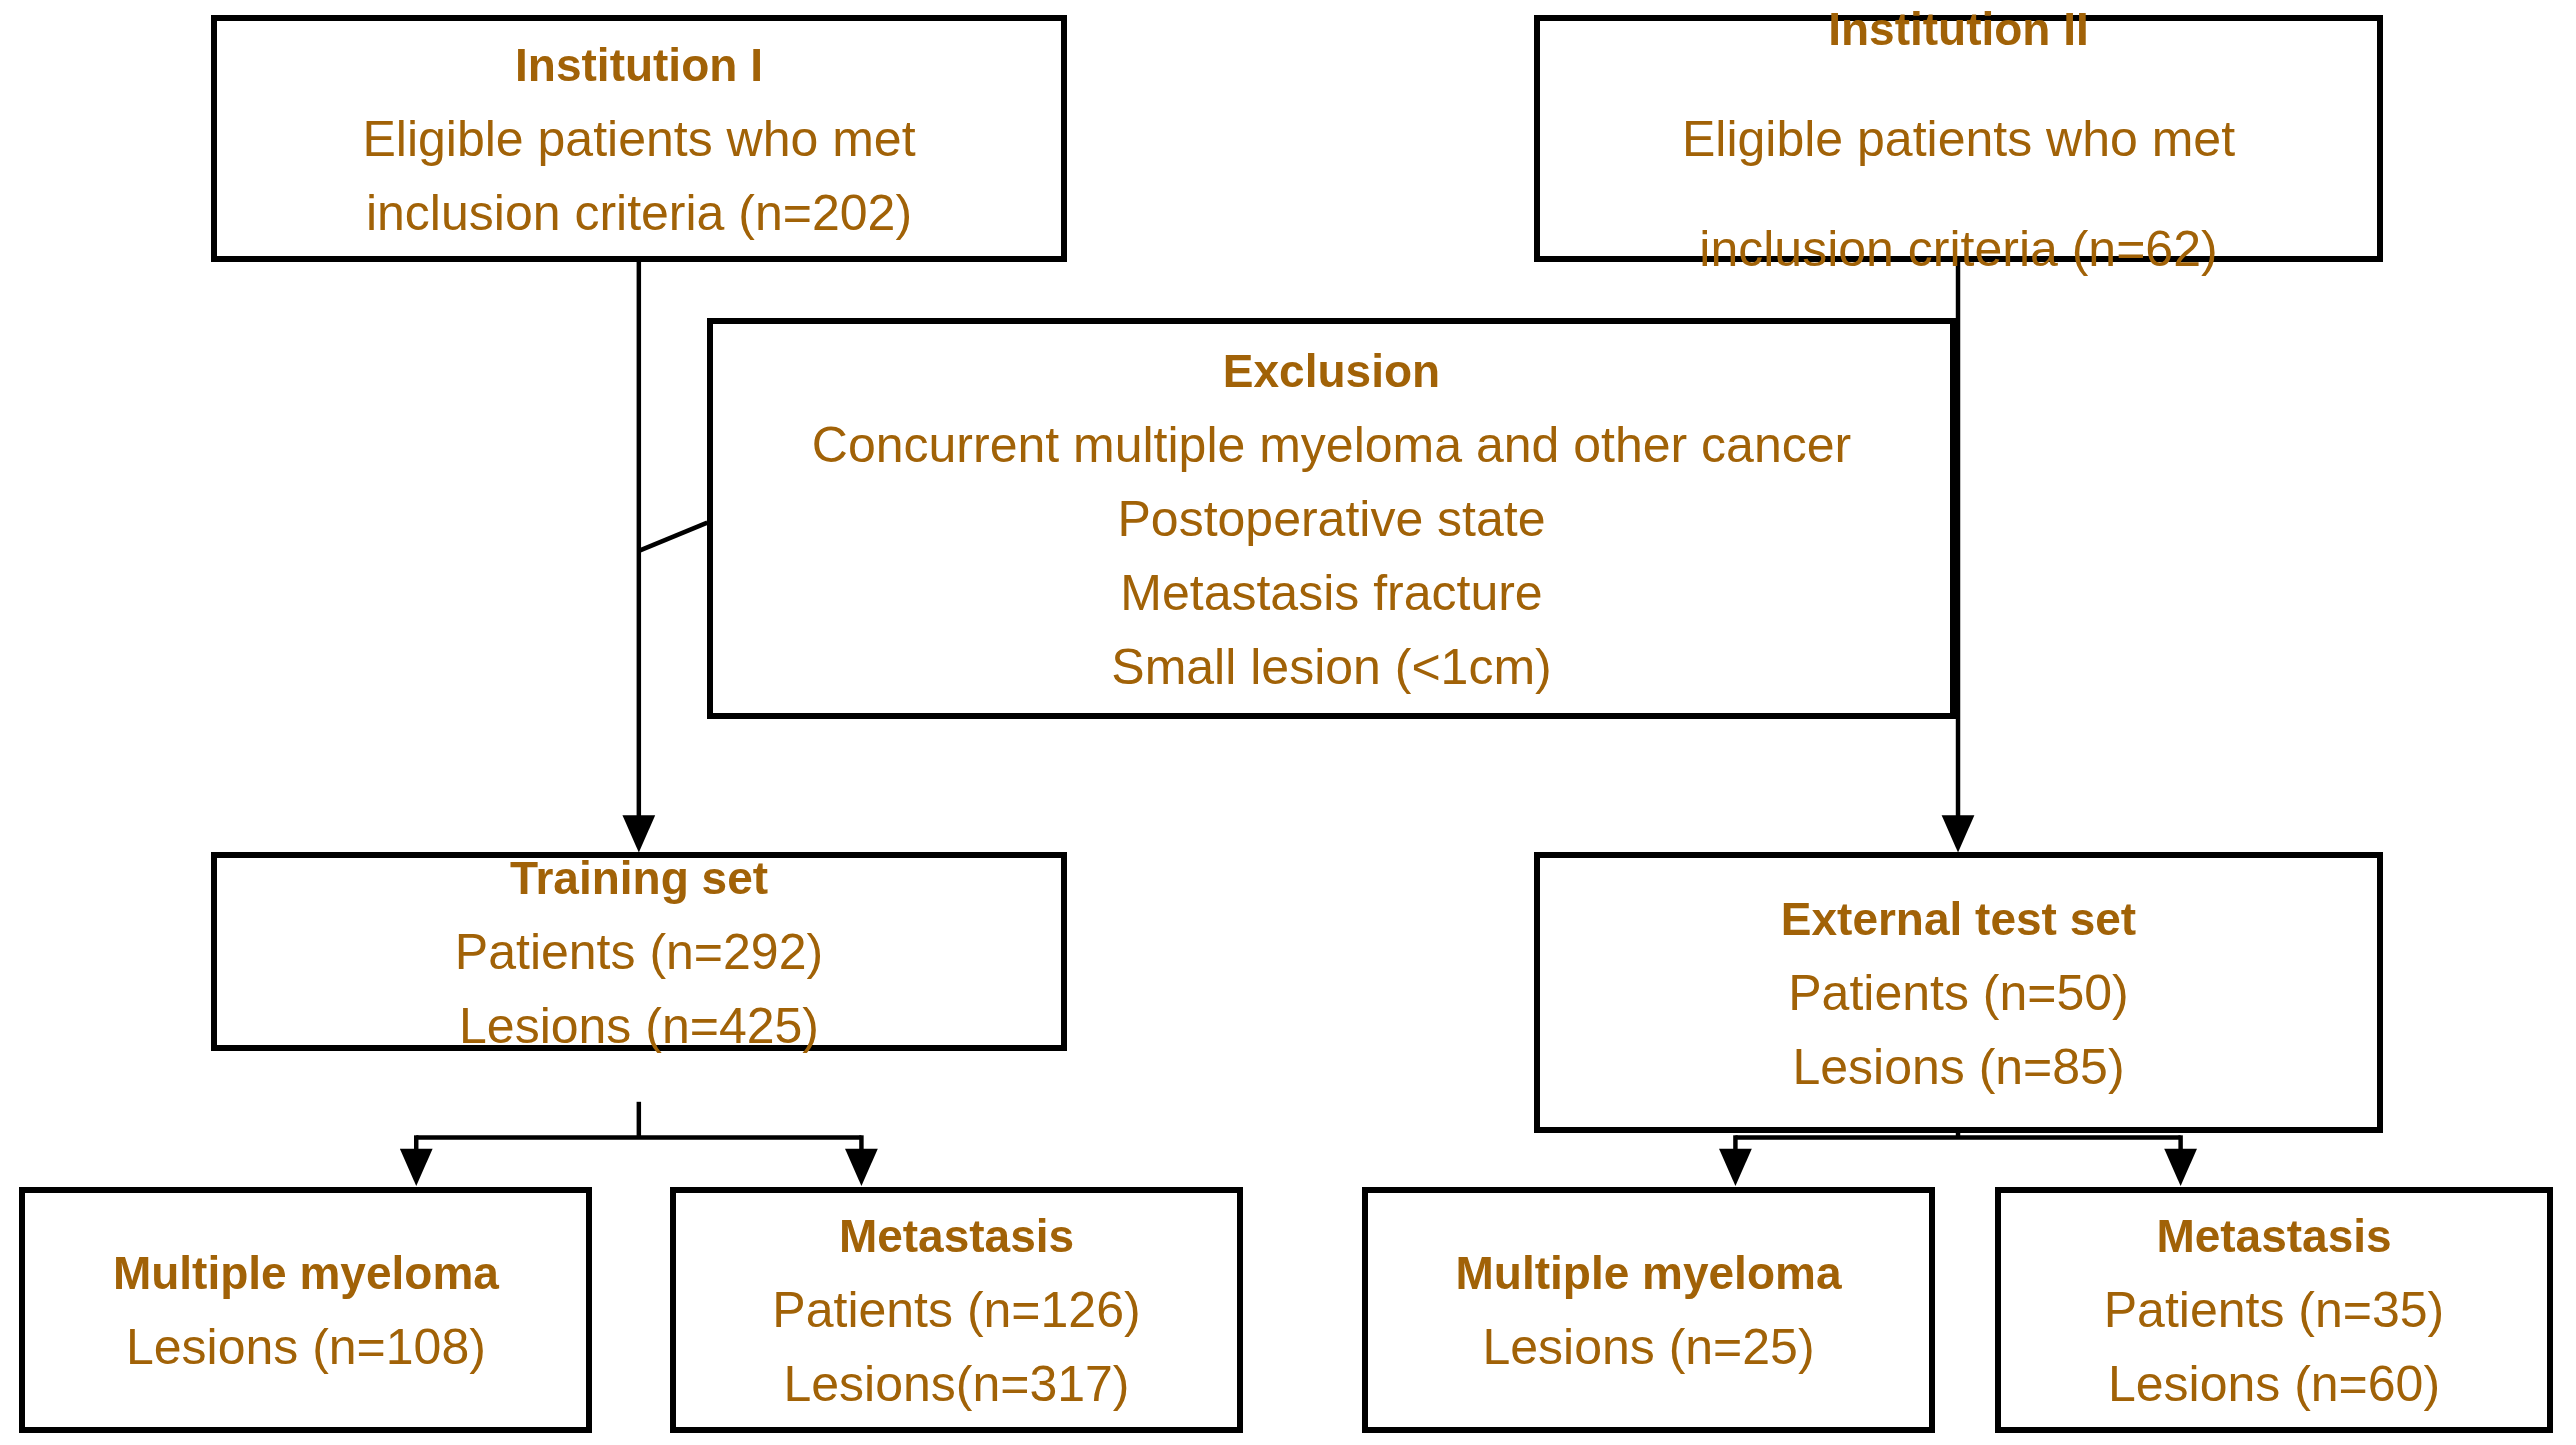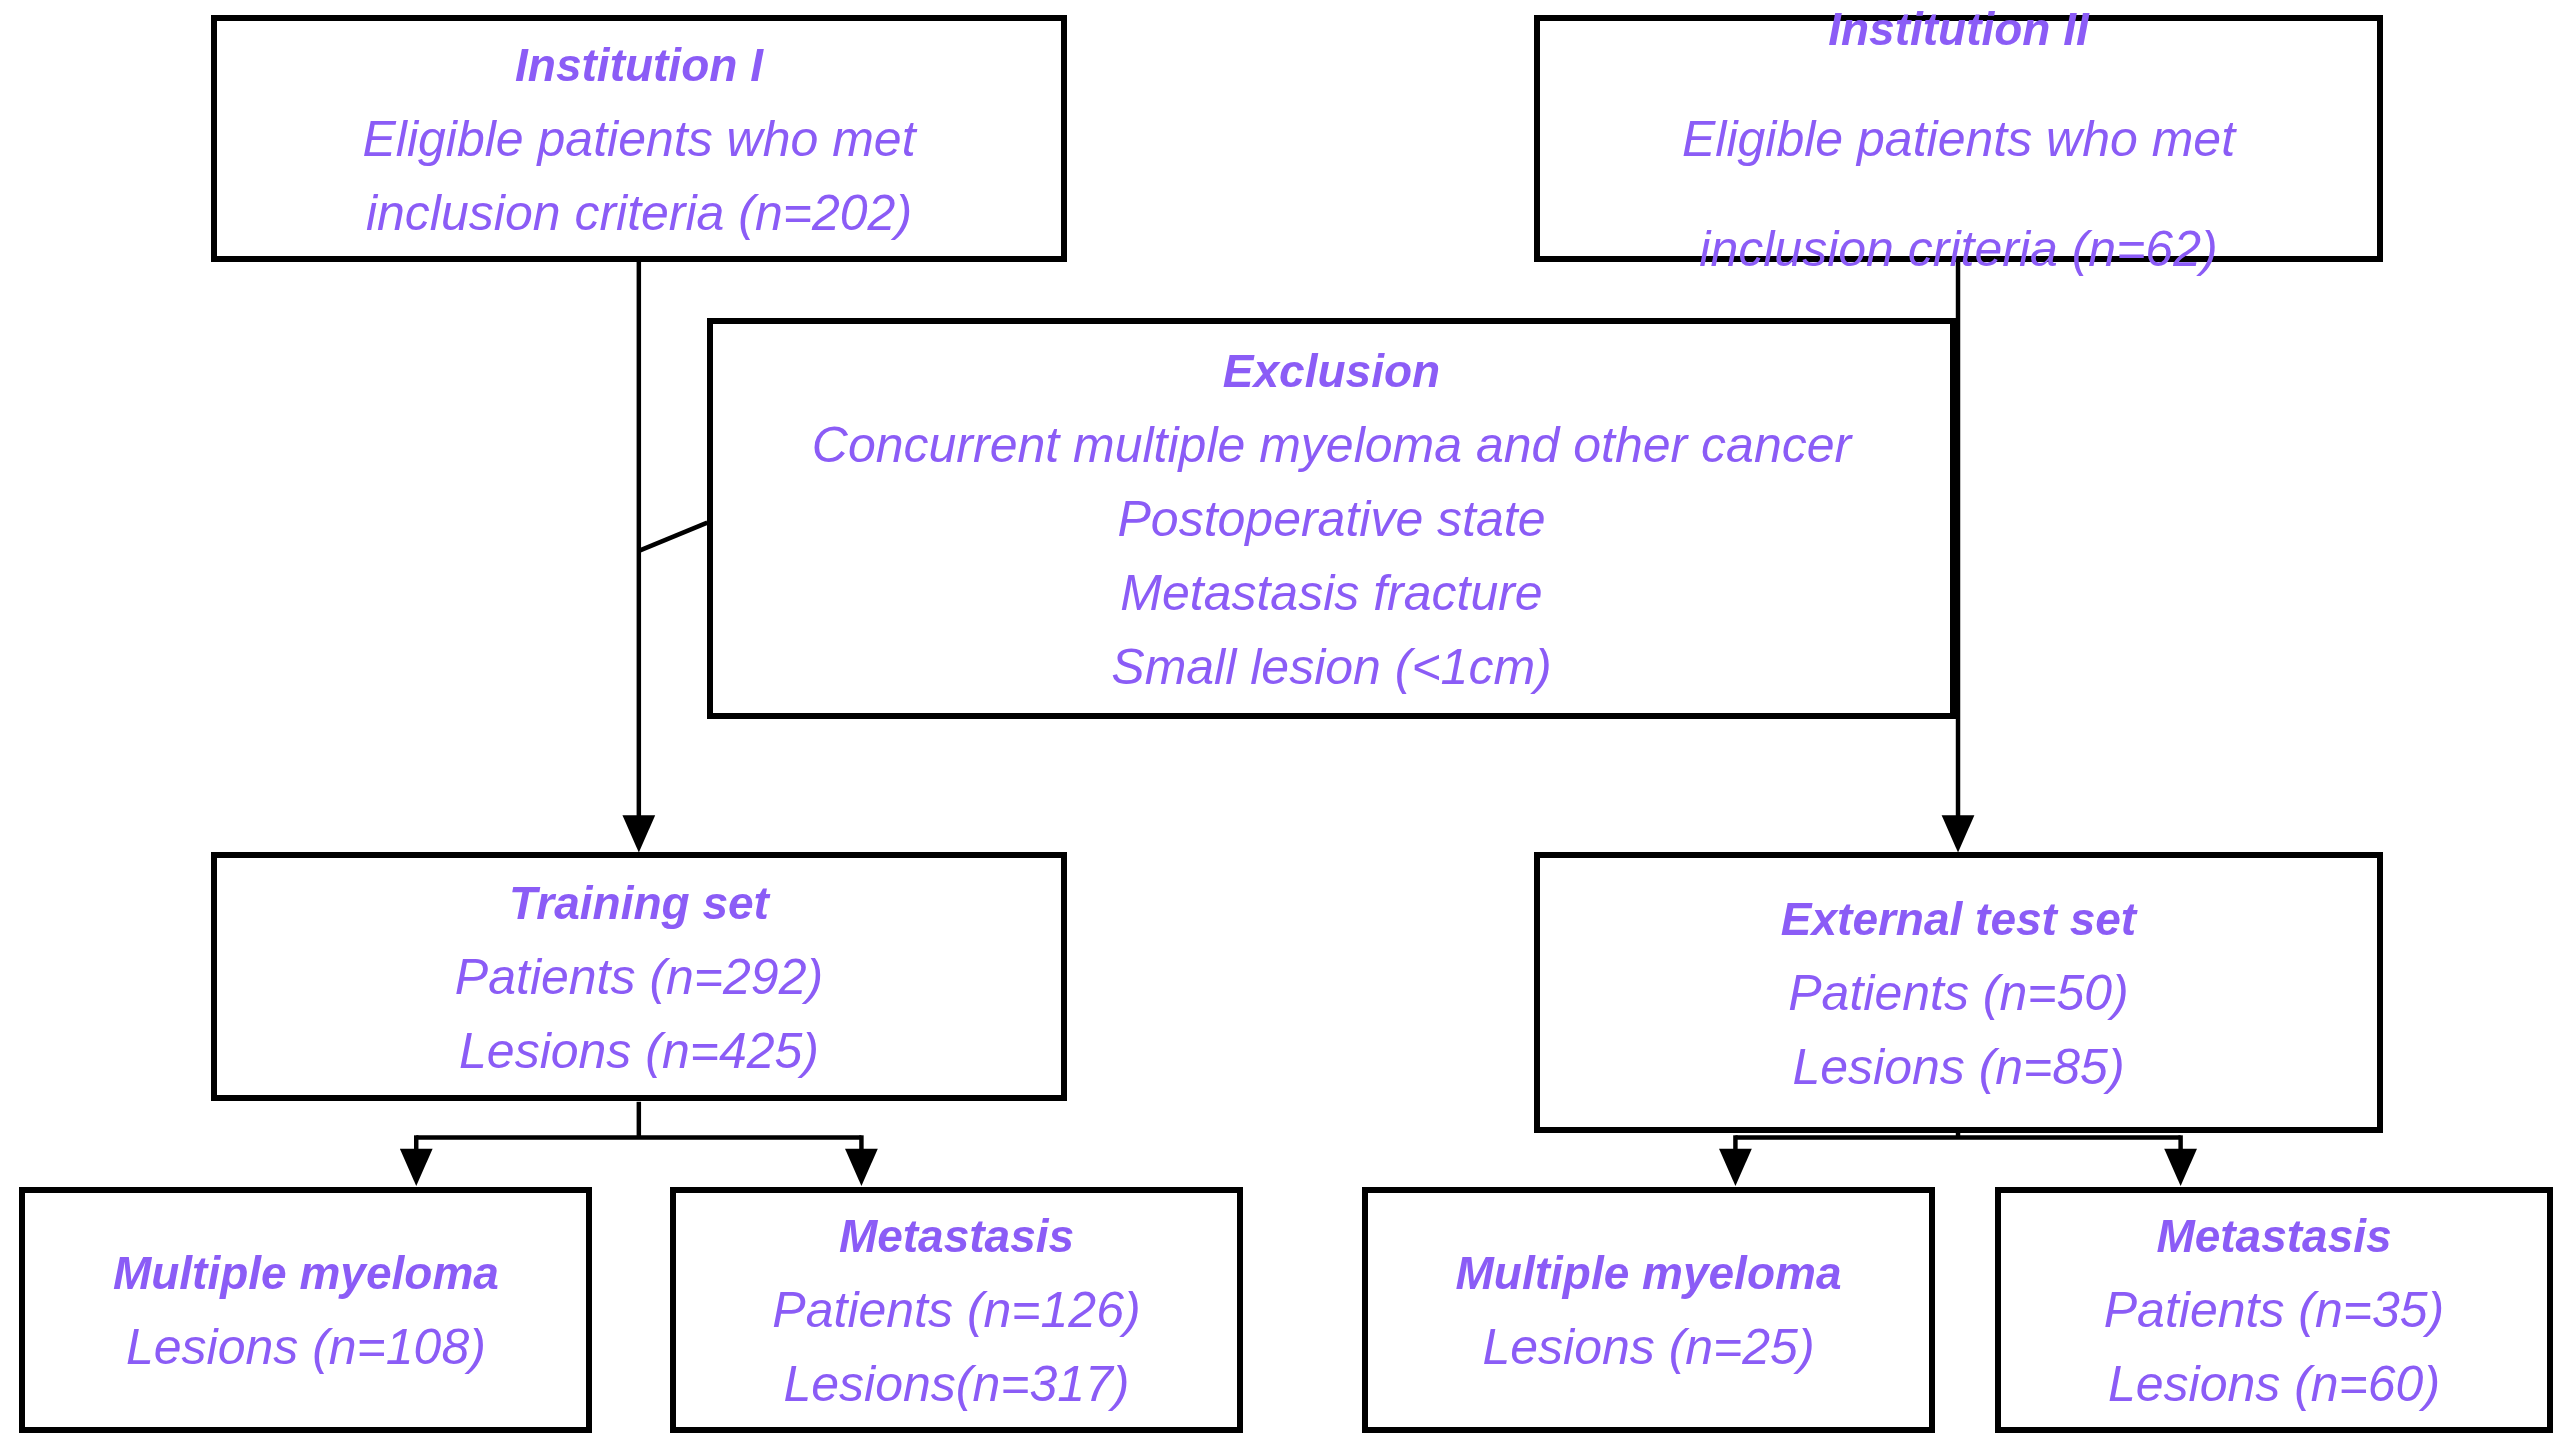--- a/index.html
+++ b/index.html
@@ -6,22 +6,21 @@
     margin: 0;
     padding: 0;
     background: #ffffff;
   }
   #stage {
     position: relative;
     width: 2576px;
     height: 1445px;
     background: #ffffff;
     font-family: "Liberation Sans", "DejaVu Sans", sans-serif;
-    color: #8b5cf6;
-    font-style: italic;
+    color: #a16207;
   }
   #connectors {
     position: absolute;
     left: 0;
     top: 0;
     width: 2576px;
     height: 1445px;
     pointer-events: none;
   }
   .box {
@@ -102,21 +101,21 @@
   </div>
 
   <div class="box" style="left:707px; top:318px; width:1249px; height:401px;">
     <div class="title">Exclusion</div>
     <div class="line">Concurrent multiple myeloma and other cancer</div>
     <div class="line">Postoperative state</div>
     <div class="line">Metastasis fracture</div>
     <div class="line">Small lesion (&lt;1cm)</div>
   </div>
 
-  <div class="box" style="left:211px; top:852px; width:856px; height:249px;">
+  <div class="box" style="left:211px; top:852px; width:856px; height:199px;">
     <div class="title">Training set</div>
     <div class="line">Patients (n=292)</div>
     <div class="line">Lesions (n=425)</div>
   </div>
 
   <div class="box" style="left:1534px; top:852px; width:849px; height:281px;">
     <div class="title">External test set</div>
     <div class="line">Patients (n=50)</div>
     <div class="line">Lesions (n=85)</div>
   </div>

